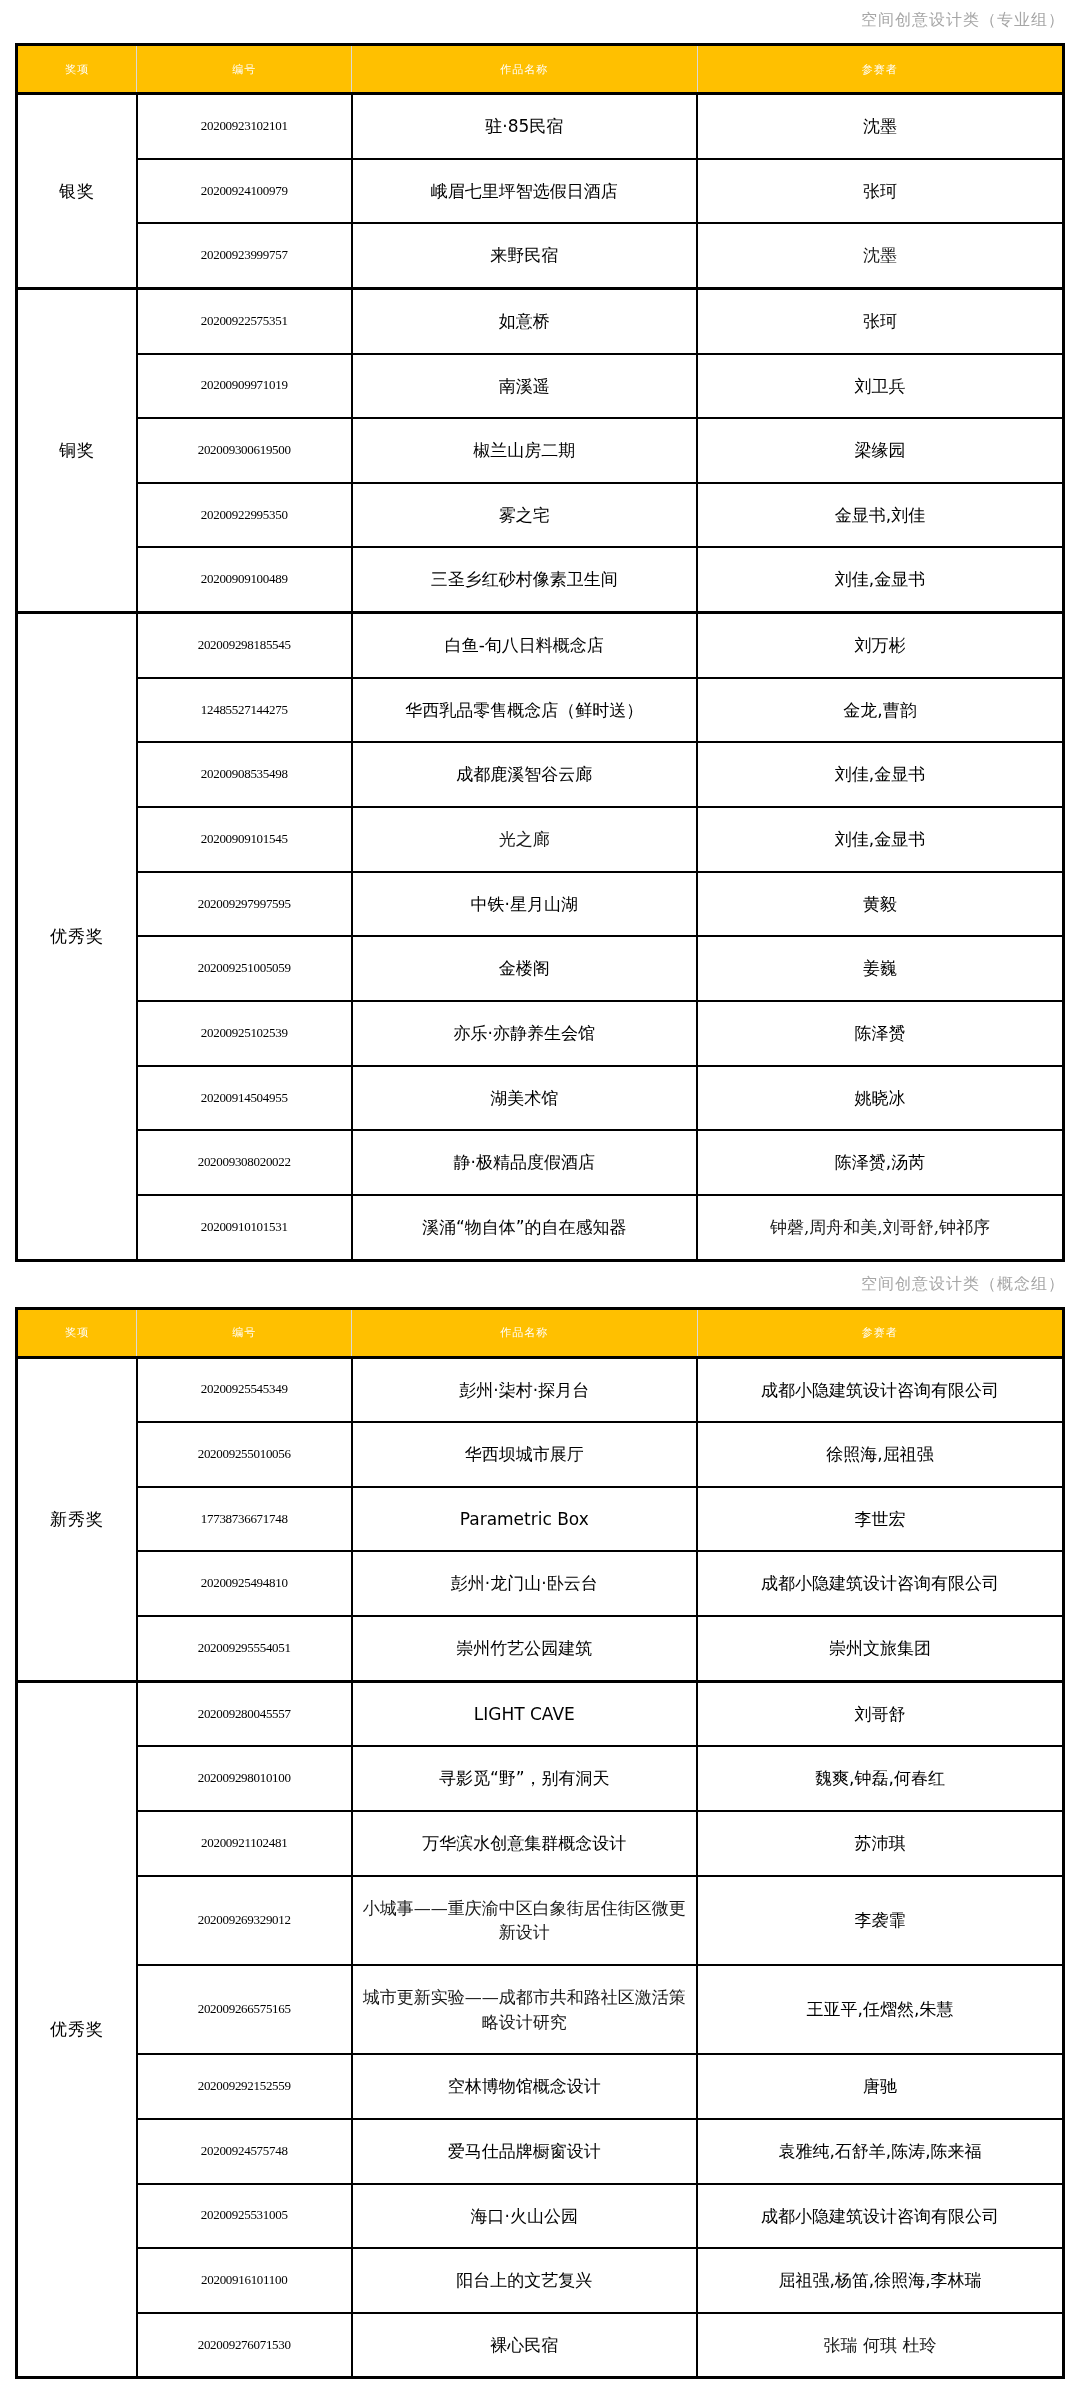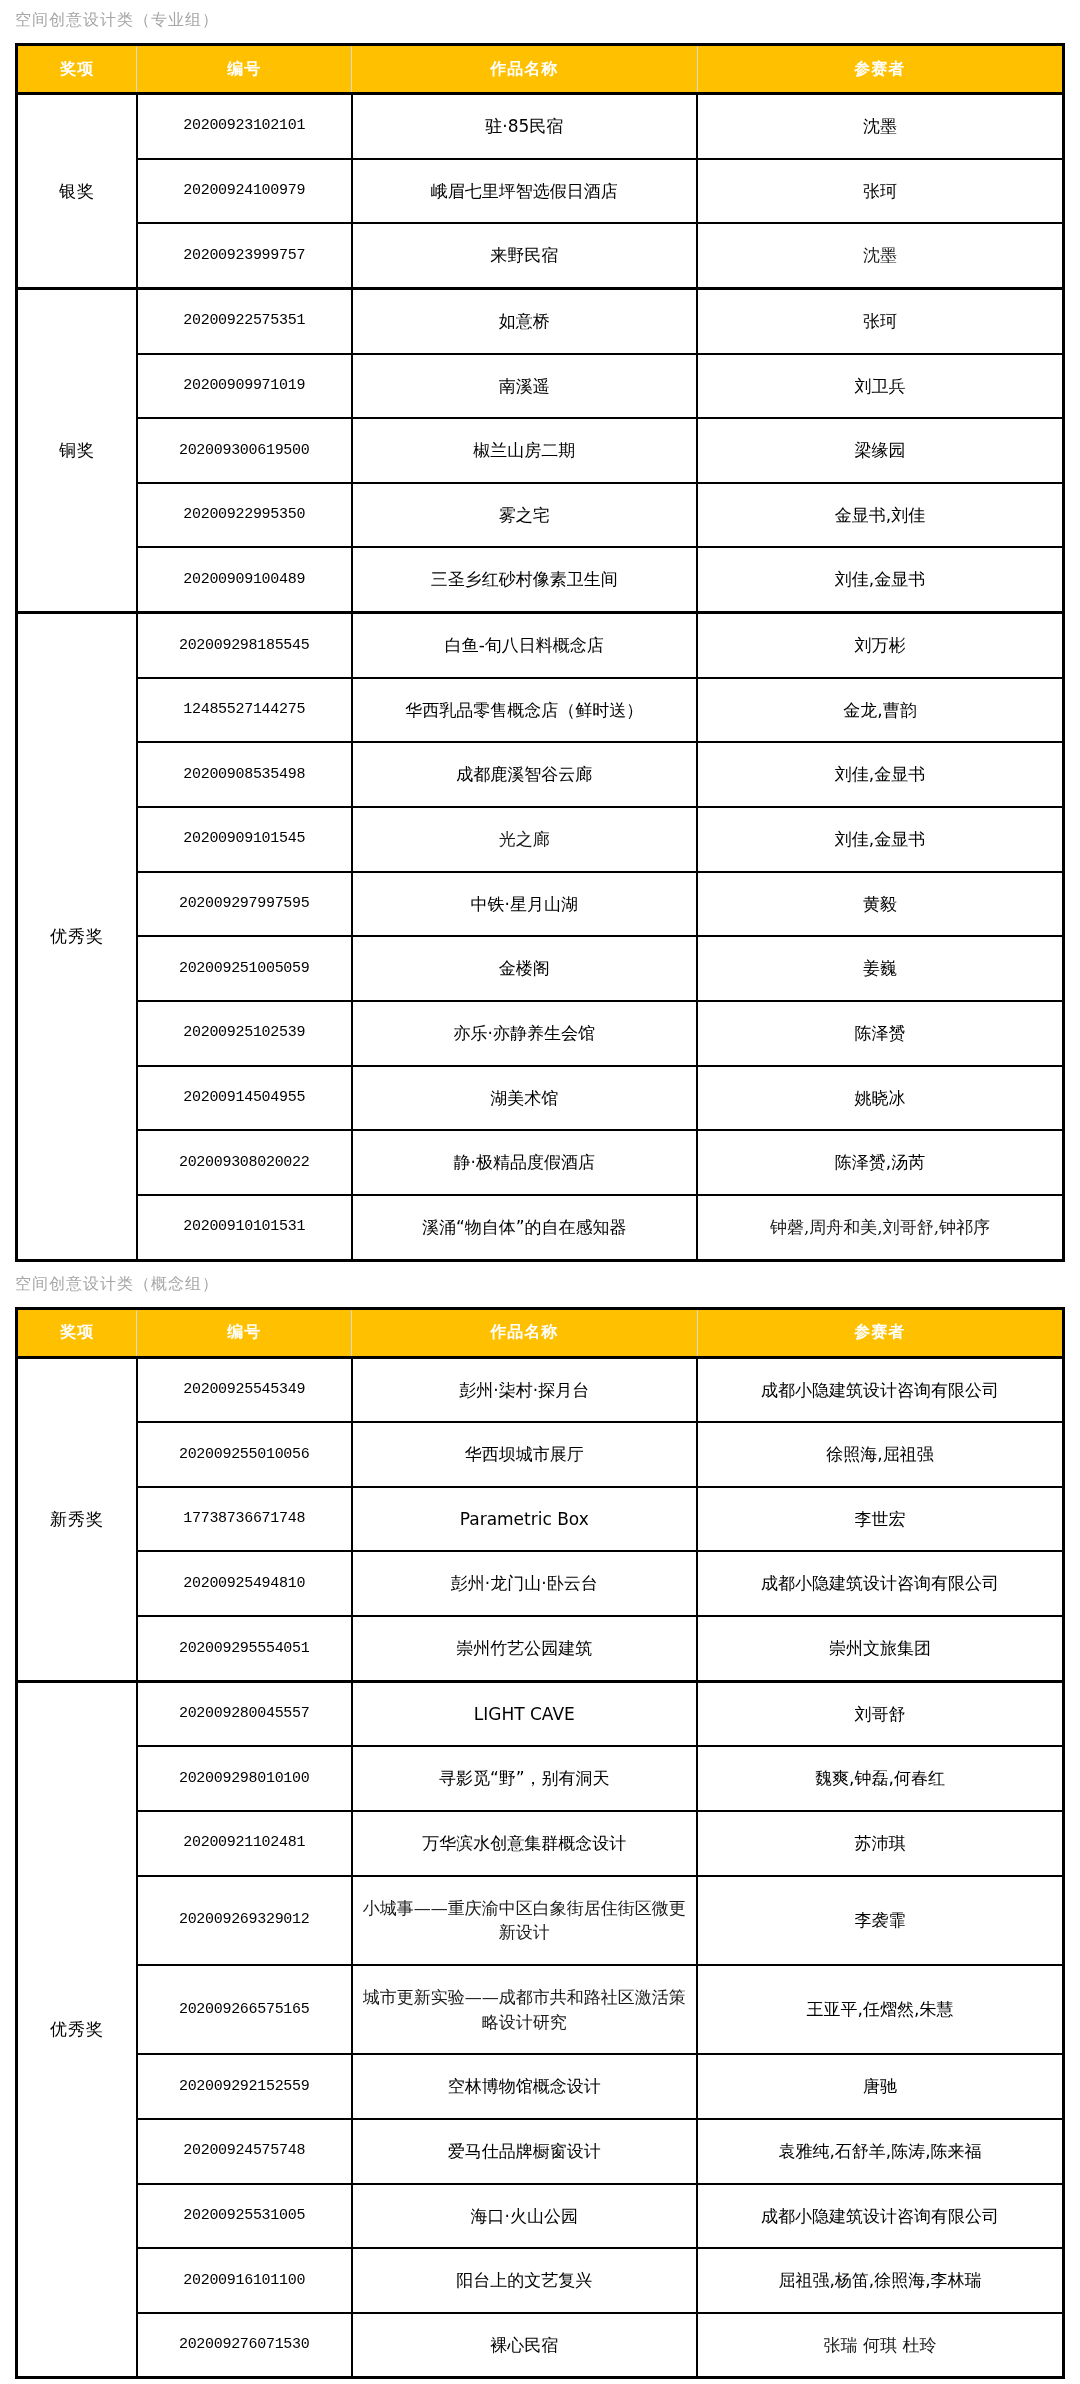--- a/index.html
+++ b/index.html
@@ -4,21 +4,21 @@
 <style>
   html,body{margin:0;padding:0;background:#ffffff;}
   body{
     width:1080px;
     font-family:"DejaVu Sans","Liberation Sans",sans-serif;
     color:#000;
     -webkit-font-smoothing:antialiased;
   }
   .page{padding:6px 15px 18px 15px;}
   .tbl-title{
-    text-align:left;
+    text-align:right;
     color:#A6A6A6;
     font-family:Liberation Sans, sans-serif;
     font-size:16px;
     letter-spacing:1px;
     padding:4px 0 12px 0;
   }
   .tbl-section + .tbl-section .tbl-title{padding-top:12px;}
   table.award{
     width:100%;
     border-collapse:collapse;
@@ -26,22 +26,22 @@
     border:3px solid #000;
   }
   col.c0{width:11.5%;}
   col.c1{width:20.5%;}
   col.c2{width:33%;}
   col.c3{width:35%;}
   thead th{
     background:#FFC000;
     color:#FFFFFF;
     font-family:"DejaVu Serif","Liberation Serif",serif;
-    font-weight:bold;
-    font-size:16px;
+    font-weight:normal;
+    font-size:11px;
     height:44px;
     border-left:1px solid #D9D9D9;
     border-right:1px solid #D9D9D9;
     border-top:2px solid #D9D9D9;
     border-bottom:3px solid #000;
     letter-spacing:1px;
   }
   tbody{border-top:3px solid #000;}
   td{
     border:2px solid #000;
@@ -50,22 +50,22 @@
     padding:19px 8px;
     line-height:1.45;
     font-size:17px;
   }
   td.award-cell{
     font-family:"DejaVu Serif","Liberation Serif",serif;
     font-size:17px;
     letter-spacing:1px;
   }
   td.code-cell{
-    font-family:Liberation Mono, monospace;
-    font-size:15px;
+    font-family:Liberation Serif, serif;
+    font-size:13px;
     letter-spacing:-0.3px;
   }
   td.hei{
     font-family:"DejaVu Sans","Liberation Sans",sans-serif;
     font-weight:400;
   }
   td.song{
     font-family:"DejaVu Serif","Liberation Serif",serif;
     font-weight:normal;
     color:#1a1a1a;

